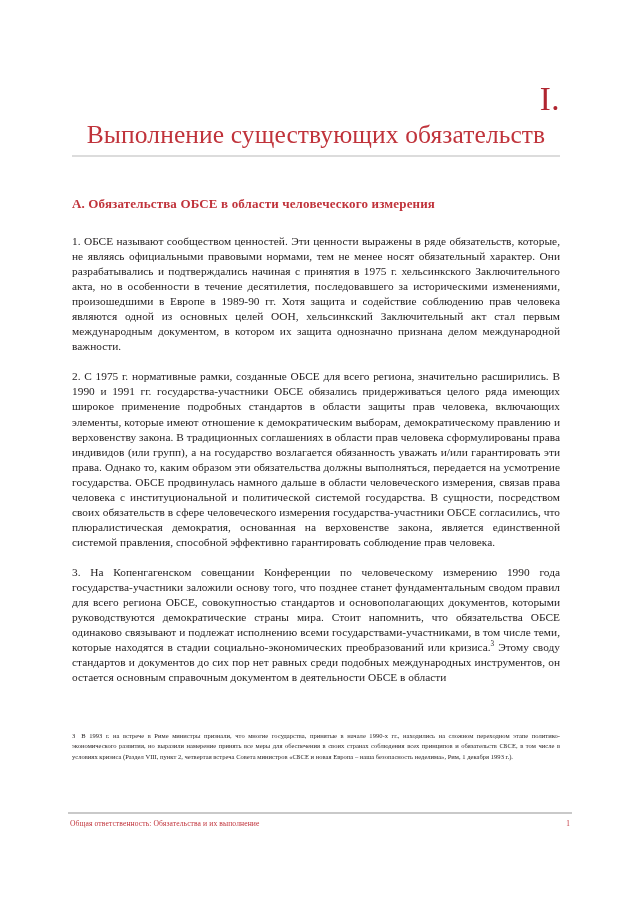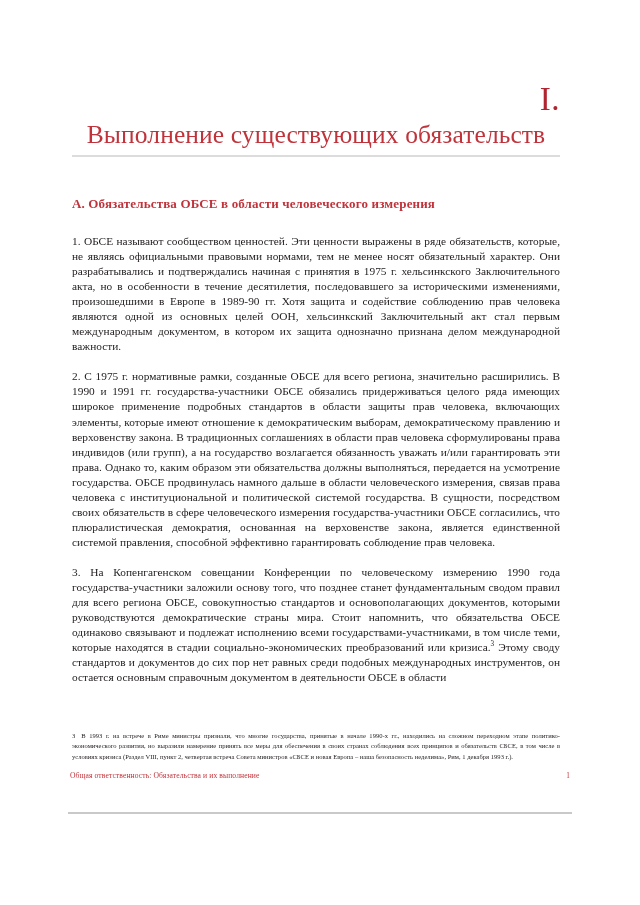--- a/index.html
+++ b/index.html
@@ -119,21 +119,21 @@
     position: absolute;
     left: 68px;
     top: 812px;
     width: 504px;
     height: 1.5px;
     background: #c9c9c9;
   }
   .footer {
     position: absolute;
     left: 70px;
-    top: 771px;
+    top: 819px;
     width: 500px;
     display: flex;
     align-items: baseline;
     justify-content: space-between;
     color: #c0333b;
     font-size: 7.6px;
     line-height: 10px;
     letter-spacing: 0.1px;
   }
   .footer-title { white-space: nowrap; }

